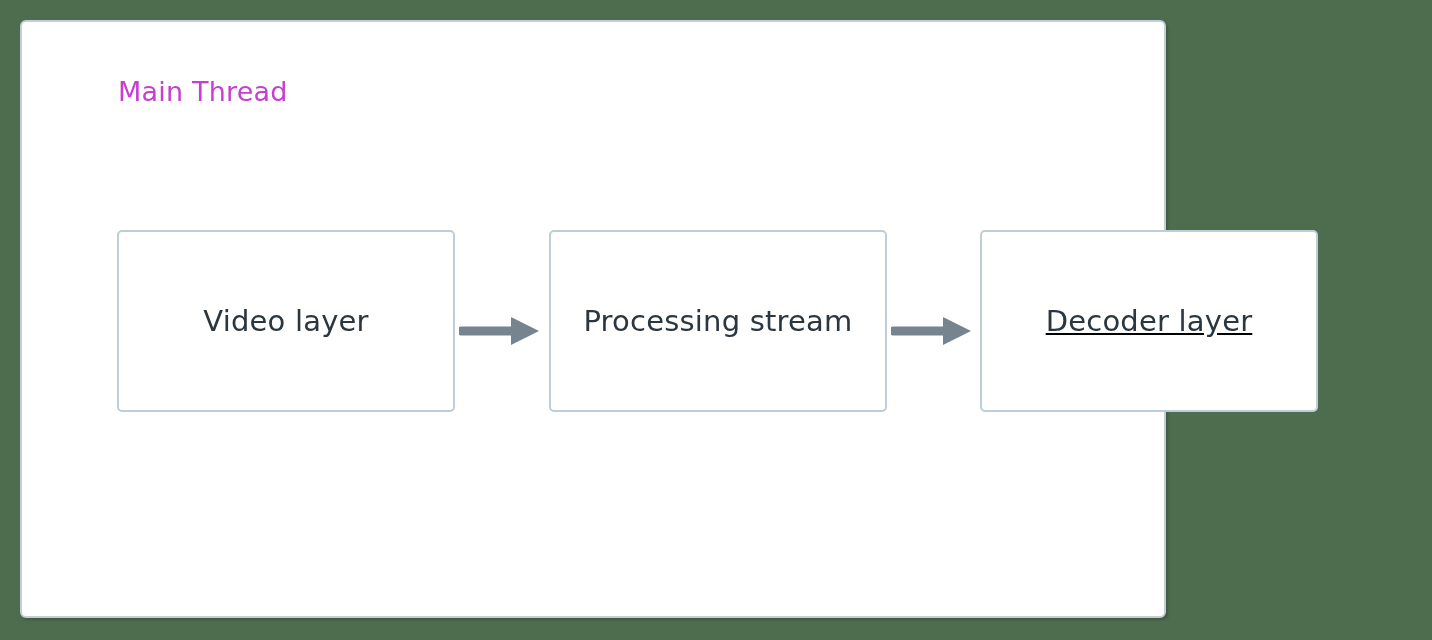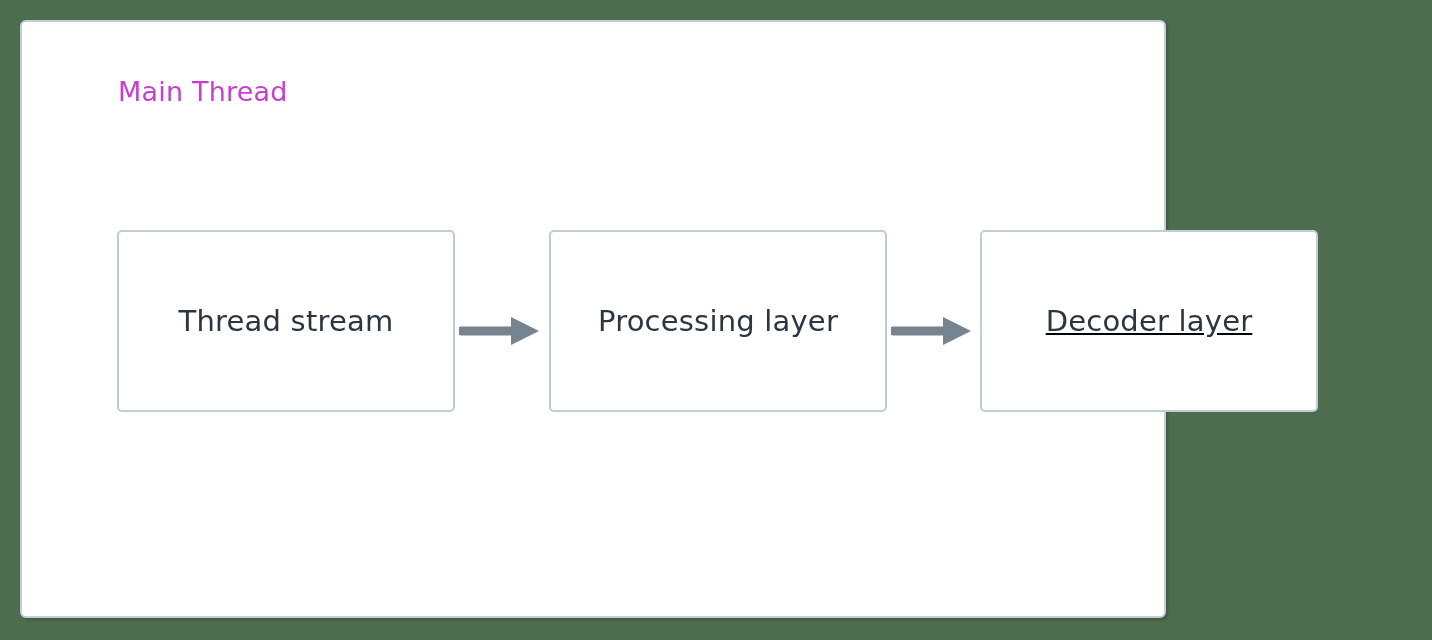--- a/index.html
+++ b/index.html
@@ -100,32 +100,32 @@
 
 <div id="canvas">
 
   <div class="thread-container">
 
     <div class="cluster-title">Main Thread</div>
 
     <div class="node-row">
 
       <div class="node" id="node-0">
-        <span class="node-label">Thread stream</span>
+        <span class="node-label">Video layer</span>
       </div>
 
       <div class="edge" id="edge-0">
         <svg width="94" height="38" viewBox="0 0 94 38">
           <path d="M2 19 L58 19" stroke="#76848f" stroke-width="9" stroke-linecap="round" fill="none"></path>
           <path d="M52 5 L80 19 L52 33 Z" fill="#76848f"></path>
         </svg>
       </div>
 
       <div class="node" id="node-1">
-        <span class="node-label">Processing layer</span>
+        <span class="node-label">Processing stream</span>
       </div>
 
       <div class="edge" id="edge-1">
         <svg width="94" height="38" viewBox="0 0 94 38">
           <path d="M2 19 L58 19" stroke="#76848f" stroke-width="9" stroke-linecap="round" fill="none"></path>
           <path d="M52 5 L80 19 L52 33 Z" fill="#76848f"></path>
         </svg>
       </div>
 
       <div class="node" id="node-2">

